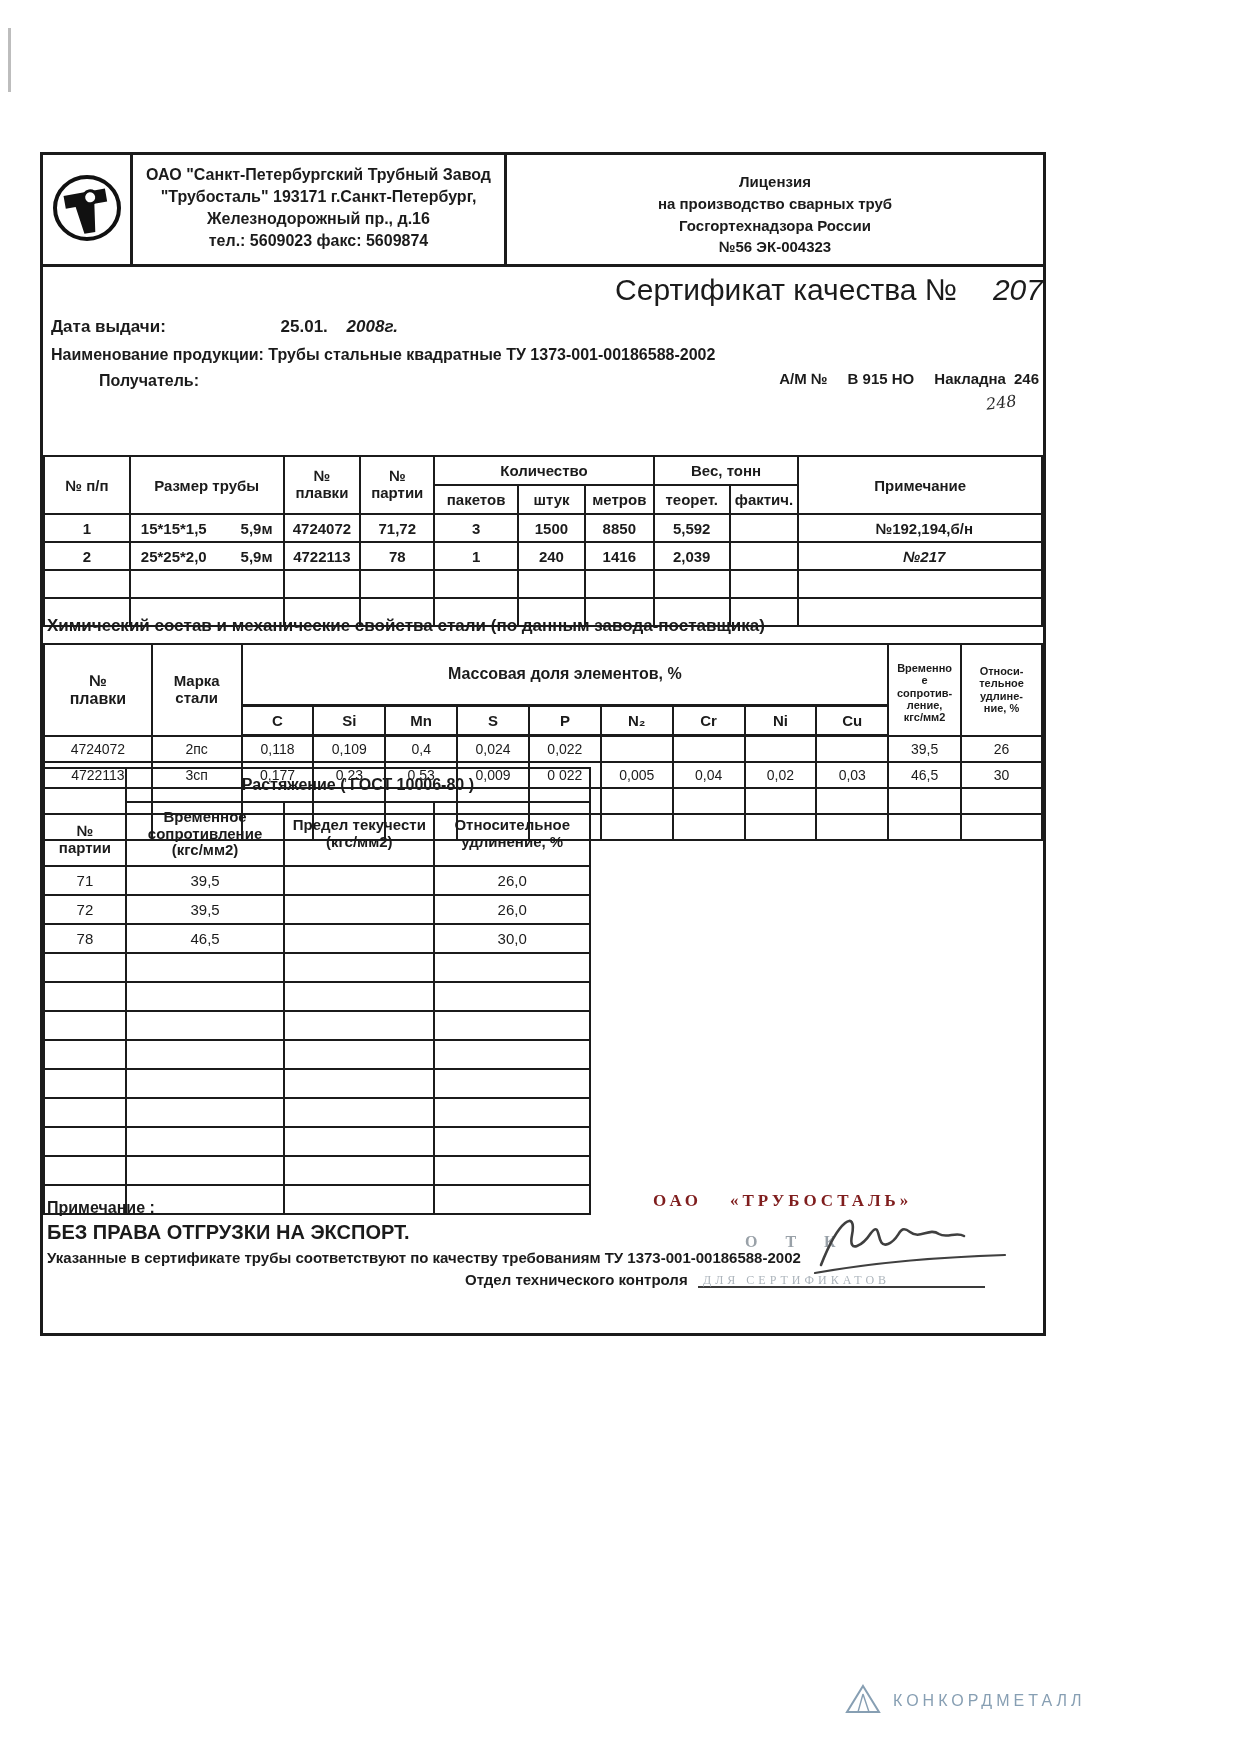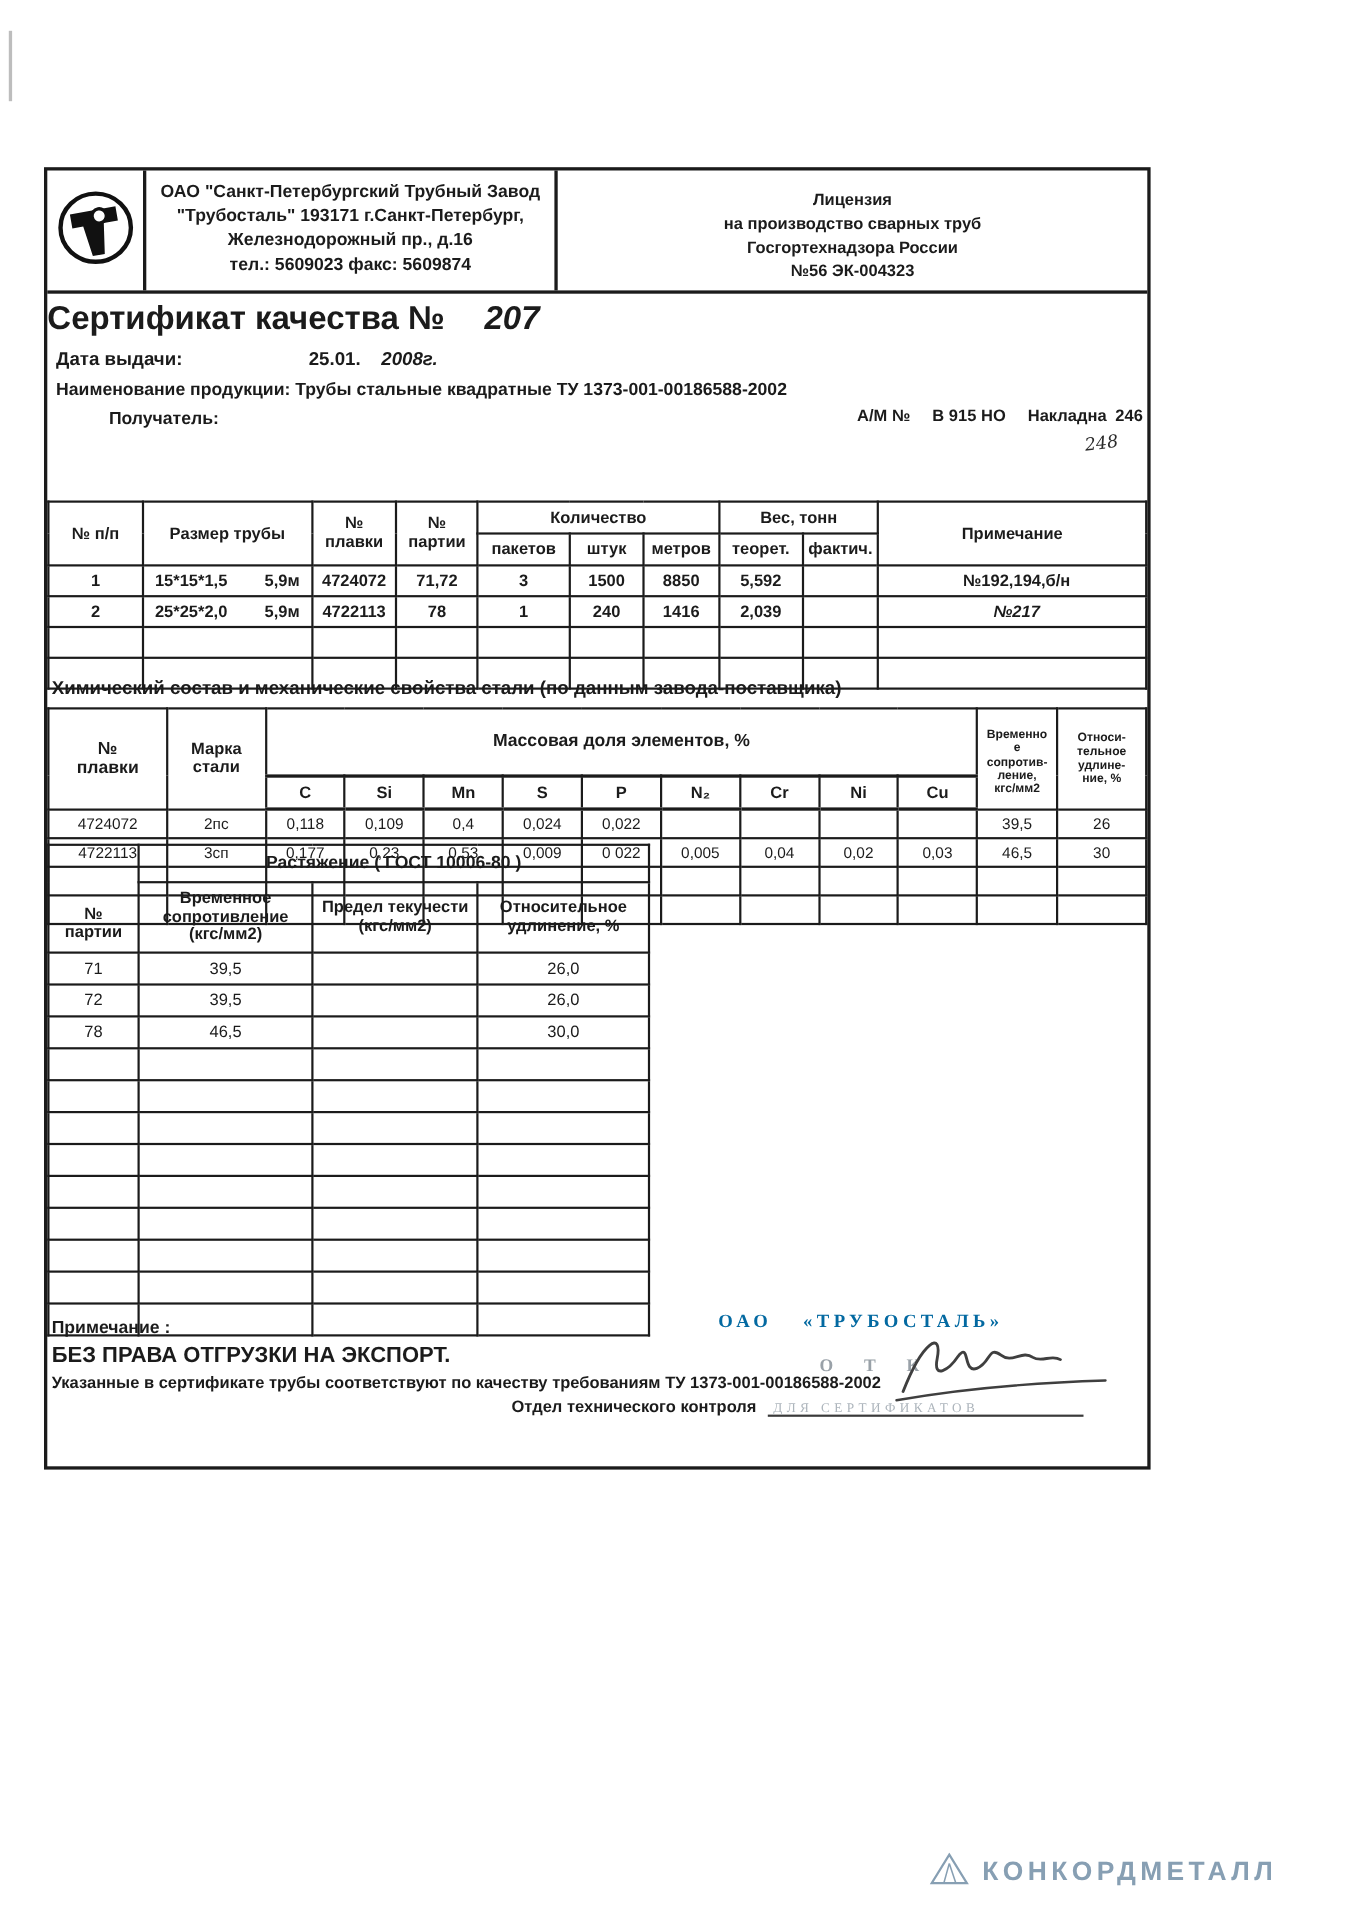--- a/index.html
+++ b/index.html
@@ -11,21 +11,21 @@
 
   
   .doc-header{position:absolute;top:0;left:0;width:100%;height:112px;border-bottom:3px solid #1b1b1b;
               display:flex;box-sizing:border-box;}
   .logo-cell{width:90px;border-right:3px solid #1b1b1b;display:flex;align-items:center;justify-content:center;box-sizing:border-box;}
   .company-cell{width:374px;border-right:3px solid #1b1b1b;box-sizing:border-box;
                 padding-top:9px;text-align:center;font-weight:bold;font-size:16px;line-height:1.38;}
   .license-cell{flex:1;padding-top:16px;text-align:center;font-weight:bold;font-size:15px;line-height:1.45;}
 
   
-  .title-row{position:absolute;top:118px;left:0;width:100%;text-align:left;font-weight:bold;font-size:30px;}
+  .title-row{position:absolute;top:118px;left:0;width:100%;text-align:right;font-weight:normal;font-size:30px;}
   .title-num{font-style:italic;margin-left:36px;}
   .meta-date{position:absolute;top:162px;left:8px;font-size:17px;font-weight:bold;}
   .meta-date .dv{margin-left:110px;}
   .meta-date .dy{margin-left:14px;font-style:italic;}
   .meta-product{position:absolute;top:191px;left:8px;font-size:16px;font-weight:bold;}
   .meta-recipient{position:absolute;top:217px;left:8px;font-size:16px;font-weight:bold;margin-left:48px;}
   .meta-am{position:absolute;top:215px;right:4px;font-size:15px;font-weight:bold;display:flex;gap:20px;align-items:baseline;}
   .meta-am .inv{display:flex;gap:8px;}
   .handwritten{position:absolute;top:238px;right:26px;font-family:"DejaVu Serif",serif;font-style:italic;
                font-size:16px;transform:rotate(-7deg);color:#2a2a2a;}
@@ -61,28 +61,28 @@
   .tension td{font-size:15px;height:27px;font-weight:normal;}
 
   .notes{position:absolute;top:1044px;left:4px;width:992px;font-size:15px;}
   .n-label{font-size:16px;font-weight:bold;}
   .n1{font-weight:bold;margin-top:3px;padding-left:4px;}
   .n2{font-weight:bold;font-size:20px;margin-top:4px;}
   .n3{font-weight:bold;margin-top:5px;}
   .n-dept{margin-top:5px;margin-left:418px;width:520px;font-weight:bold;display:flex;align-items:flex-end;}
   .n-dept .uline{flex:1;border-bottom:2px solid #3a3a3a;margin-left:10px;height:14px;}
 
-  .stamp{font-family:"Liberation Serif",serif;position:absolute;color:#0369a1;}
+  .stamp{font-family:"Liberation Serif",serif;position:absolute;color:#7f1d1d;}
   .stamp-org{top:1036px;left:610px;font-size:17px;font-weight:bold;letter-spacing:4px;display:flex;gap:28px;}
   .stamp-otk{top:1078px;left:702px;font-size:16px;font-weight:bold;letter-spacing:12px;color:#99a1a8;}
   .stamp-cert{top:1118px;left:660px;font-size:12px;letter-spacing:4px;color:#adb5bc;}
   .signature-svg{position:absolute;top:1048px;left:768px;}
 
   .watermark{position:absolute;left:845px;top:1684px;display:flex;align-items:center;gap:12px;color:#879fb3;}
-  .wm-text{font-size:24px;font-weight:bold;letter-spacing:4px;}
+  .wm-text{font-size:16px;font-weight:normal;letter-spacing:4px;}
 </style>
 </head>
 <body>
 
 <div class="page">
   <div class="scan-mark"></div>
 
   <div class="frame">
 
     <div class="doc-header">

